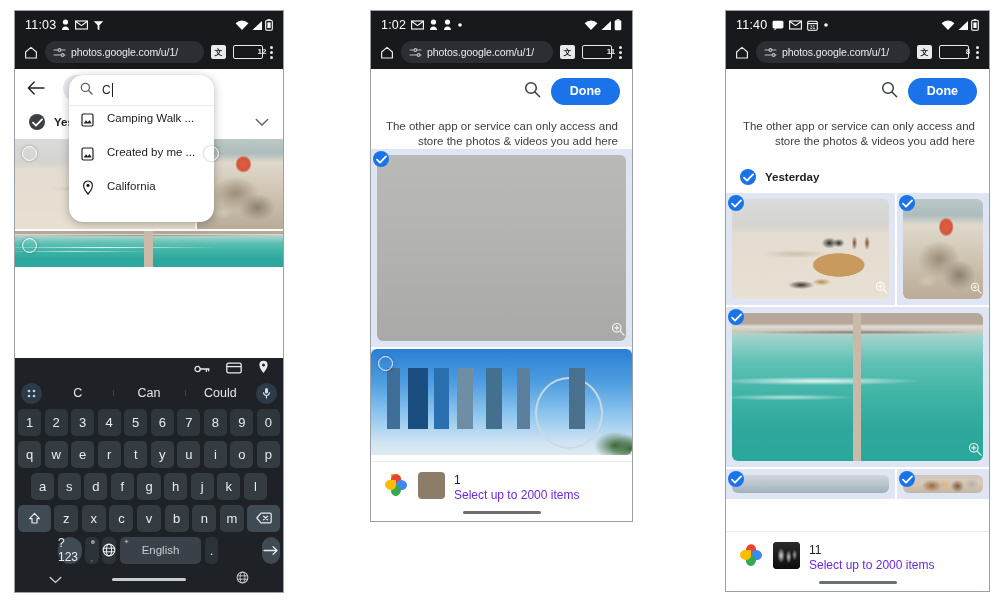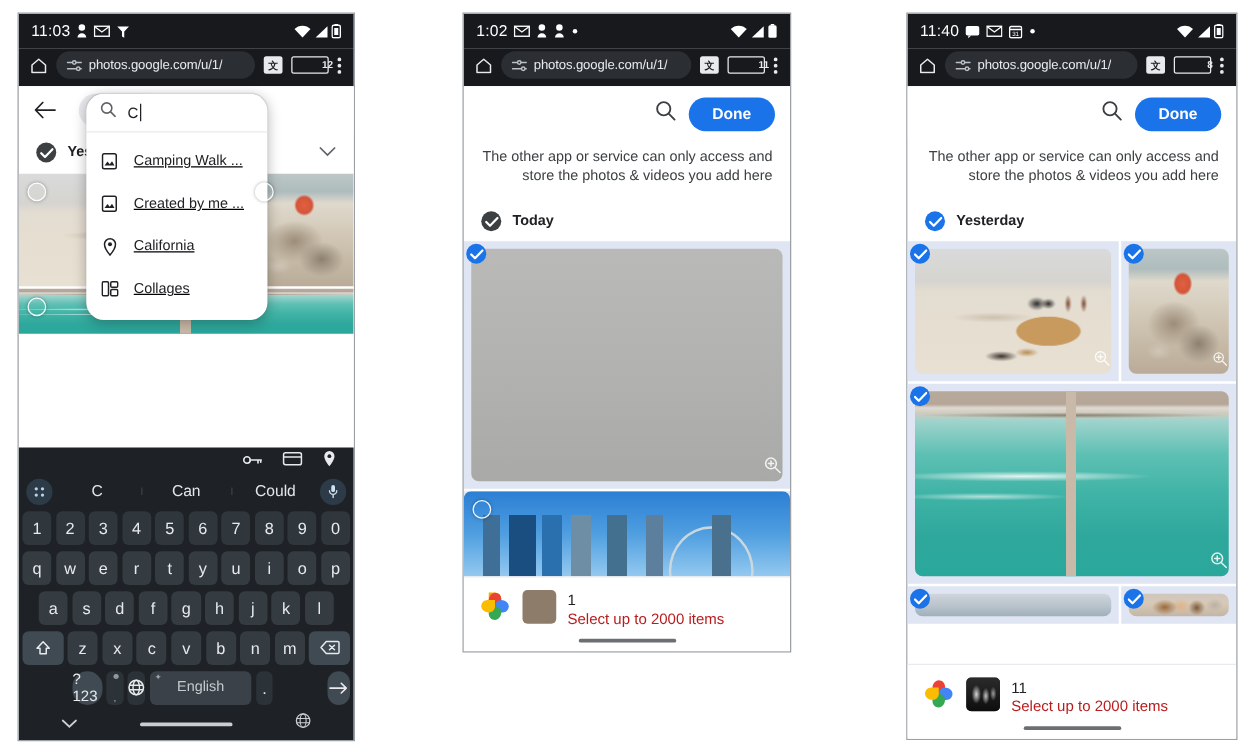--- a/index.html
+++ b/index.html
@@ -245,21 +245,21 @@
   .thumb.bw::after {
     content:""; position:absolute; inset:0;
     background:
       radial-gradient(ellipse 20% 40% at 30% 50%, #d6d6d6 0%, transparent 70%),
       radial-gradient(ellipse 16% 35% at 58% 55%, #c2c2c2 0%, transparent 70%),
       radial-gradient(ellipse 14% 30% at 80% 48%, #9a9a9a 0%, transparent 70%),
       linear-gradient(180deg, #2b2b2b 0%, #0d0d0d 100%);
   }
   .bb-text { display: flex; flex-direction: column; gap: 1px; padding-top: 1px; }
   .bb-count { font-size: 12px; color: #202124; font-weight: 400; line-height: 14px; }
-  .bb-sub { font-size: 12px; color: #b91c1c; line-height: 15px; }
+  .bb-sub { font-size: 12px; color: #6d28d9; line-height: 15px; }
   .gesturebar {
     position: absolute; left: 50%; transform: translateX(-50%); bottom: 7px;
     width: 78px; height: 3.5px; border-radius: 2px; background: #6b6f73;
   }
   .topbar1 {
     height: 38px; display: flex; align-items: center; padding: 0 10px; gap: 8px;
     background: #fff;
   }
   .backarrow { width: 22px; height: 22px; display: inline-flex; align-items: center; justify-content: center; }
   .sugg-card {
@@ -272,22 +272,22 @@
     height: 31px; display: flex; align-items: center; gap: 9px;
     padding: 0 11px; border-bottom: 1px solid #e8eaed;
   }
   .sugg-q { font-size: 12px; color: #202124; display: flex; align-items: center; }
   .caret {
     display: inline-block; width: 1px; height: 14px; background: #202124;
     margin-left: 1px;
   }
   .sugg-list { padding: 6px 0 8px 0; }
   .sugg-item {
-    height: 34px; display: flex; align-items: center; gap: 12px;
-    padding: 0 11px; cursor: pointer; text-decoration: underline;
+    height: 34px; display: flex; gap: 12px;
+    padding: 0 11px; cursor: pointer;
   }
   .sugg-item span.lbl { font-size: 11.5px; color: #202124; white-space: nowrap; }
   .sugg-ico { width: 15px; height: 15px; display: inline-flex; align-items: center; justify-content: center; flex: 0 0 auto; }
 
   .chevron-right { margin-left: auto; }
 
   
   .kbd {
     position: absolute; left: 0; right: 0; bottom: 0;
     background: #1e2226; z-index: 40; padding-bottom: 0;
@@ -493,30 +493,20 @@
           <div class="sugg-item">
             <span class="sugg-ico">
               <svg width="12" height="15" viewBox="0 0 12 15">
                   <path d="M6 1a4.4 4.4 0 0 0-4.4 4.4C1.6 9 6 14 6 14s4.4-5 4.4-8.6A4.4 4.4 0 0 0 6 1z" stroke="#202124" stroke-width="1.2" fill="none"></path>
                   <circle cx="6" cy="5.4" r="1.6" fill="#202124"></circle>
                 </svg>
             </span>
             <span class="lbl">California</span>
           </div>
 
-          <div class="sugg-item">
-            <span class="sugg-ico">
-              <svg width="14" height="14" viewBox="0 0 14 14">
-                  <rect x=".8" y="1.4" width="5" height="11.2" rx="1" stroke="#202124" stroke-width="1.2" fill="none"></rect>
-                  <rect x="7.6" y="1.4" width="5.6" height="4.4" rx="1" stroke="#202124" stroke-width="1.2" fill="none"></rect>
-                  <rect x="7.6" y="7.6" width="5.6" height="5" rx="1" stroke="#202124" stroke-width="1.2" fill="none"></rect>
-                </svg>
-            </span>
-            <span class="lbl">Collages</span>
-          </div>
 
 
         </div>
       </div>
 
       <div class="kbd">
         <div class="kbd-toolrow">
           <span>
             <svg width="16" height="10" viewBox="0 0 16 10">
                 <circle cx="3.6" cy="5" r="2.6" stroke="#e8eaed" stroke-width="1.3" fill="none"></circle>
@@ -743,28 +733,20 @@
           <svg width="17" height="17" viewBox="0 0 18 18">
               <circle cx="7.4" cy="7.4" r="5.6" stroke="#3c4043" stroke-width="1.6" fill="none"></circle>
               <path d="M11.6 11.6 16.6 16.6" stroke="#3c4043" stroke-width="1.6" stroke-linecap="round"></path>
             </svg>
         </span>
         <button class="btn-done">Done</button>
       </div>
 
       <div class="picker-desc">The other app or service can only access and store the photos &amp; videos you add here</div>
 
-      <div class="section-head">
-        <span class="ck dark">
-          <svg width="11" height="9" viewBox="0 0 11 9">
-              <path d="M1 4.6 4 7.6 10 1.4" stroke="#fff" stroke-width="1.8" fill="none" stroke-linecap="round" stroke-linejoin="round"></path>
-            </svg>
-        </span>
-        <span class="section-label">Today</span>
-      </div>
 
       <div class="grid">
         <div class="tile sel" style="height:198px;">
           <span class="badge ck sel">
             <svg width="11" height="9" viewBox="0 0 11 9">
                 <path d="M1 4.6 4 7.6 10 1.4" stroke="#fff" stroke-width="1.8" fill="none" stroke-linecap="round" stroke-linejoin="round"></path>
               </svg>
           </span>
           <div class="ph art-korean"></div>
           <span class="zoomico">

